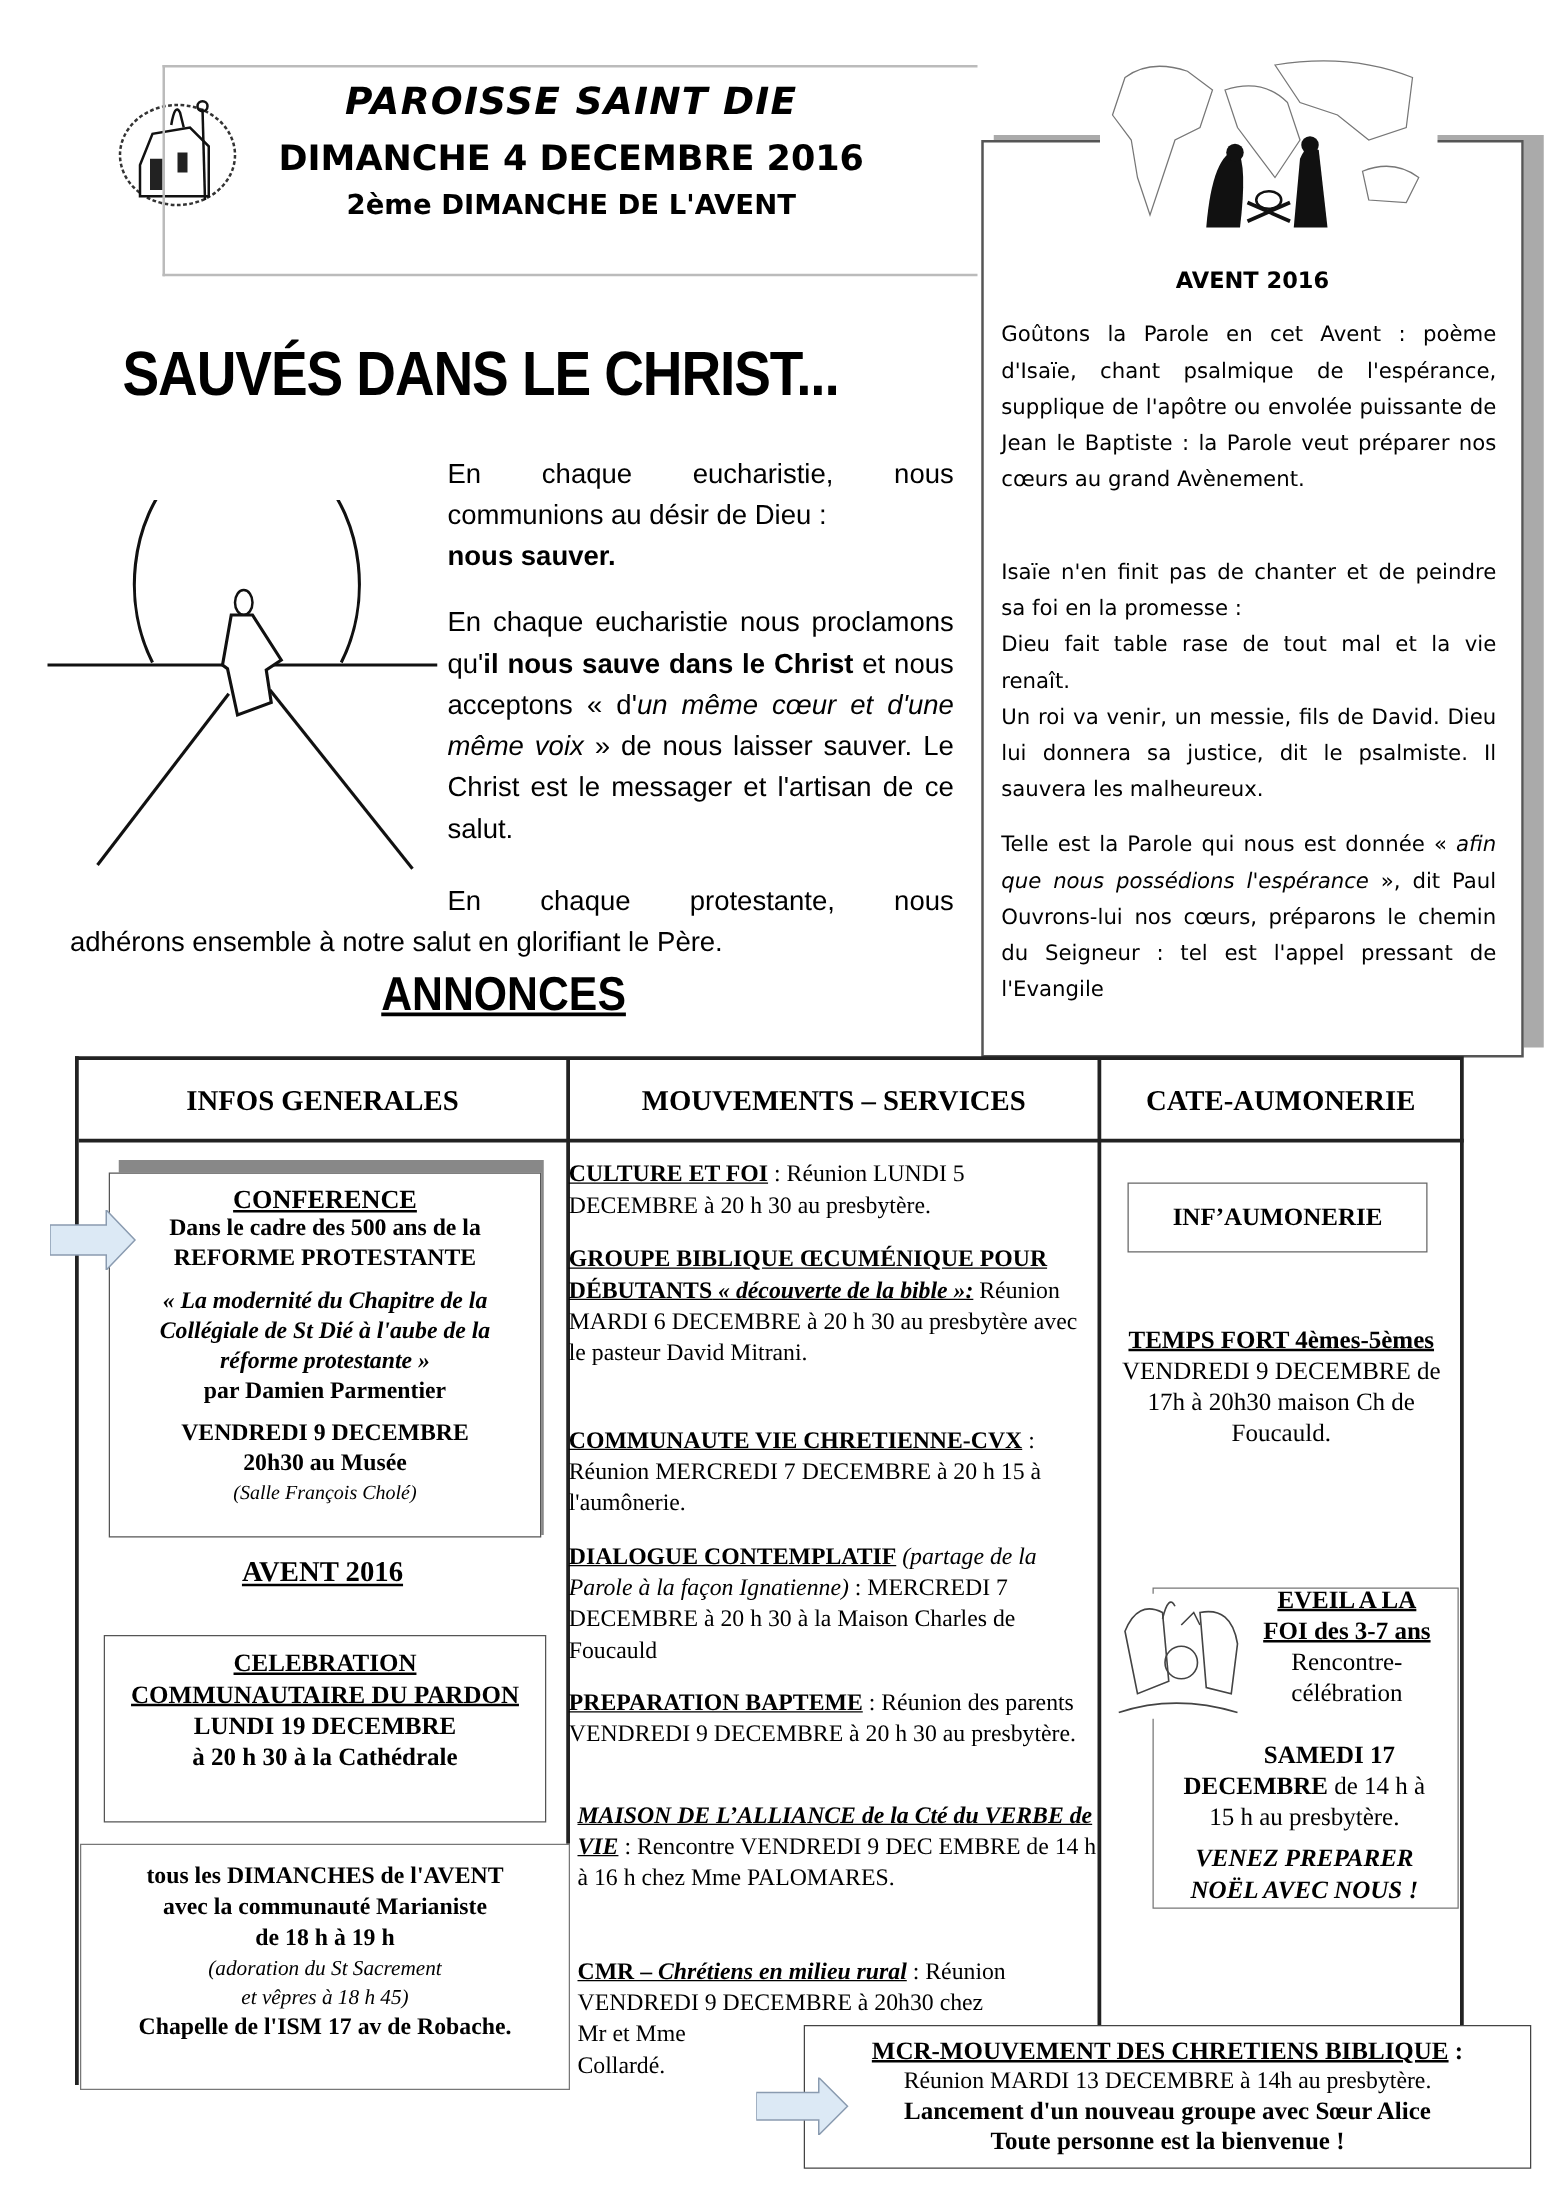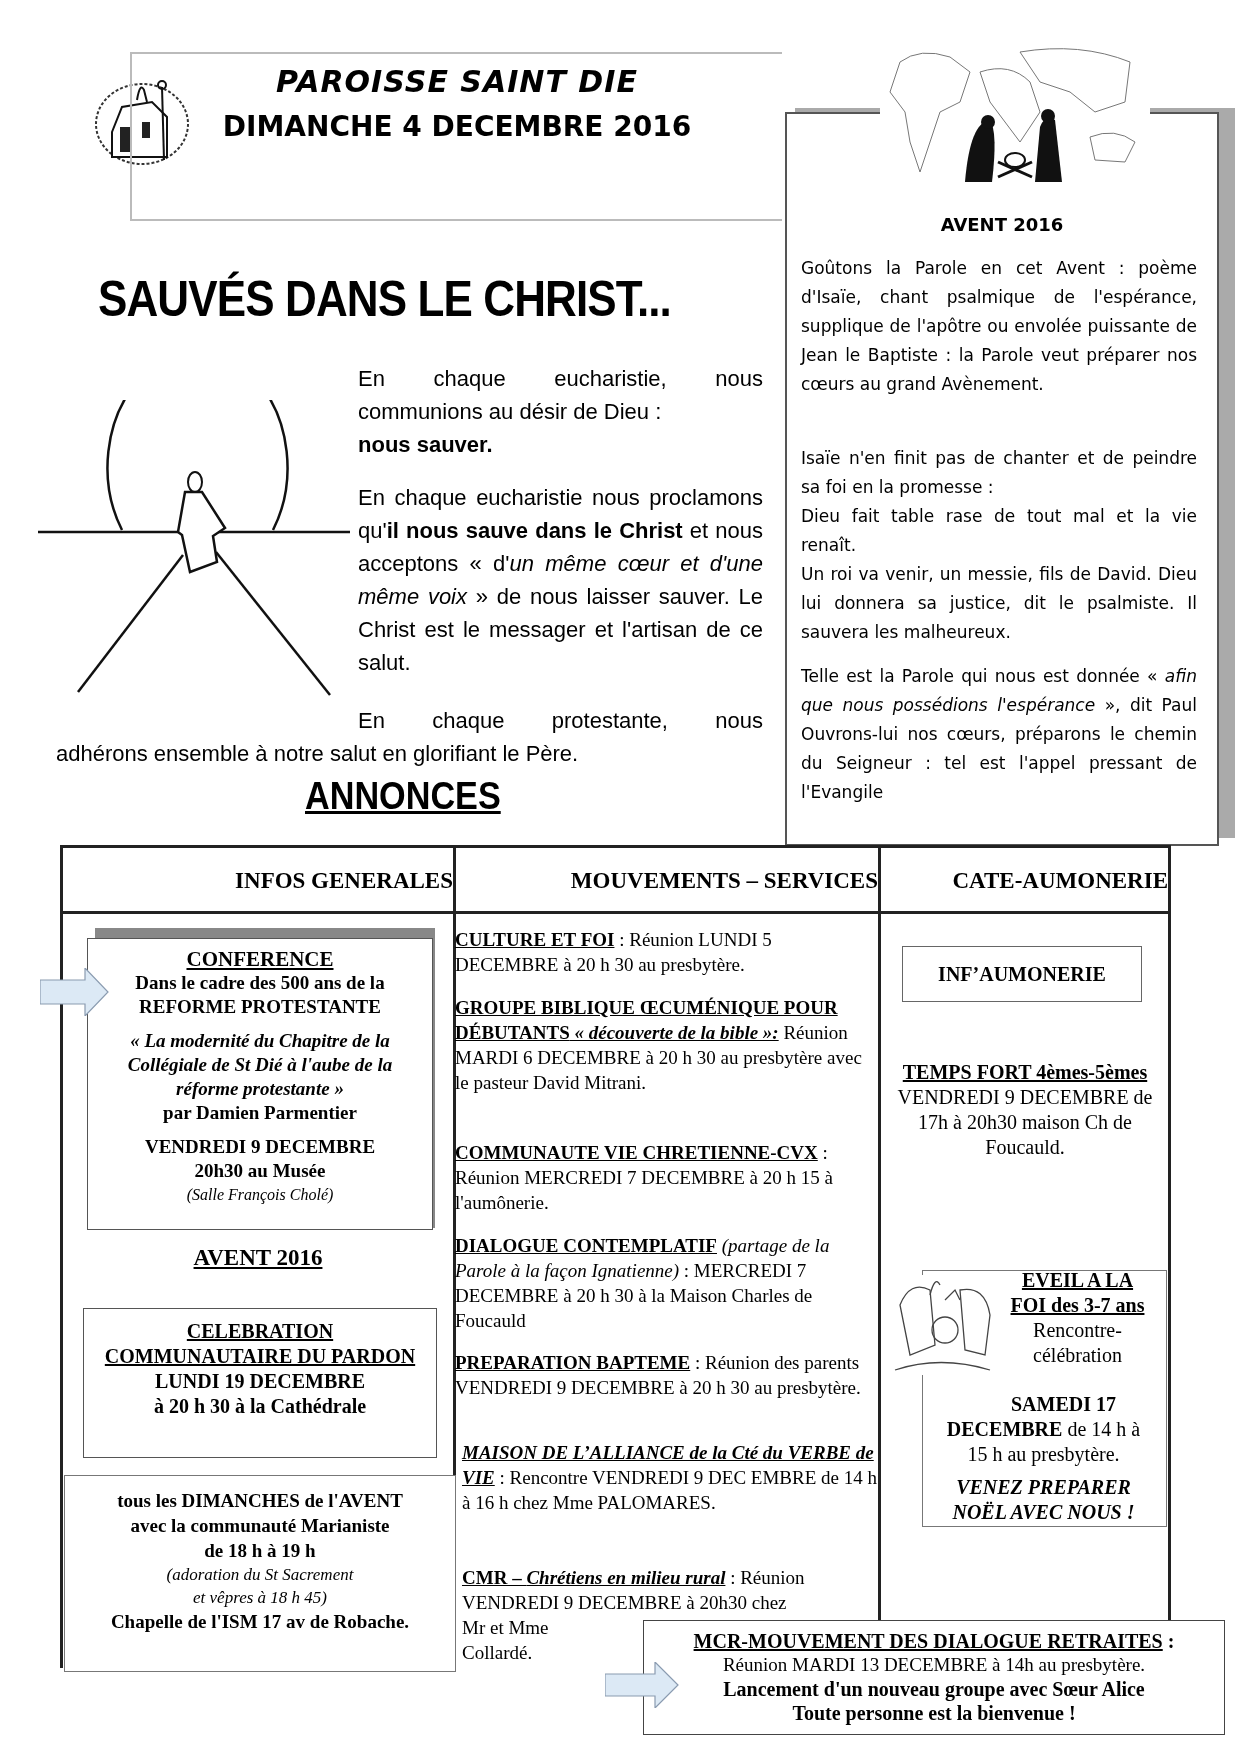--- a/index.html
+++ b/index.html
@@ -31,21 +31,21 @@
   .avent-title { position: absolute; top: 100px; left: 0; width: 100%; text-align: center; font-family: "DejaVu Sans", sans-serif; font-weight: bold; font-size: 18px; }
   .avent-text { position: absolute; left: 14px; width: 396px; font-family: "DejaVu Sans", sans-serif; font-size: 17px; line-height: 29px; text-align: justify; }
   .at1 { top: 140px; }
   .at2 { top: 330px; }
   .at3 { top: 548px; }
 
   
   .grid { left: 60px; top: 845px; width: 1108px; height: 820px; border-left: 3px solid #222; border-top: 3px solid #222; }
   .vline { position: absolute; top: 0; width: 3px; background: #222; }
   .hline { position: absolute; left: 0; height: 3px; background: #222; }
-  .col-head { position: absolute; top: 20px; text-align: right; font-family: "Liberation Serif", serif; font-weight: bold; font-size: 23px; }
+  .col-head { position: absolute; top: 20px; text-align: center; font-family: "Liberation Serif", serif; font-weight: bold; font-size: 23px; }
 
   .serif { font-family: "Liberation Serif", serif; }
   .box { position: absolute; border: 1.5px solid #555; background: #fff; text-align: center; font-family: "Liberation Serif", serif; }
   .b { font-weight: bold; }
   .i { font-style: italic; }
   .u { text-decoration: underline; }
 
   .conf-shadow { left: 95px; top: 928px; width: 340px; height: 300px; background: #888; }
   .conf { left: 87px; top: 938px; width: 344px; height: 290px; font-size: 19px; line-height: 24px; }
 
@@ -65,20 +65,21 @@
     <rect x="28" y="55" width="10" height="25" fill="#222"></rect>
     <rect x="50" y="50" width="8" height="16" fill="#222"></rect>
     <path d="M45 28 Q48 10 52 18 L55 30" fill="none" stroke="#111" stroke-width="2"></path>
     <line x1="70" y1="15" x2="72" y2="88" stroke="#111" stroke-width="2"></line>
     <circle cx="70" cy="13" r="4" fill="none" stroke="#111" stroke-width="2"></circle>
   </svg>
 </div>
 <div class="abs hdr-box">
   <div class="hdr-line hdr-l1">PAROISSE SAINT DIE</div>
   <div class="hdr-line hdr-l2">DIMANCHE 4 DECEMBRE 2016</div>
+  <div class="hdr-line hdr-l3">2ème DIMANCHE DE L'AVENT</div>
 </div>
 
 <div class="abs main-title">SAUVÉS DANS LE CHRIST...</div>
 
 <div class="abs" style="left:30px; top:400px; width:320px; height:320px;">
   <svg width="320" height="320" viewBox="0 0 320 320">
     <path d="M92 130 A90 115 0 1 1 243 130" fill="none" stroke="#111" stroke-width="2.5"></path>
     <line x1="8" y1="132" x2="320" y2="132" stroke="#111" stroke-width="2.5"></line>
     <ellipse cx="165" cy="82" rx="7" ry="10" fill="#fff" stroke="#111" stroke-width="2"></ellipse>
     <path d="M155 92 L172 92 L195 128 L183 136 L187 162 L160 172 L152 135 L148 132 Z" fill="#fff" stroke="#111" stroke-width="2.5"></path>
@@ -221,21 +222,21 @@
 </div>
 <div class="cate-text" style="left:922px; top:1392px; width:243px; font-size:20px;">
   <div class="b" style="padding-left:40px;">SAMEDI 17</div>
   <div><span class="b">DECEMBRE</span><span> de 14 h à</span></div>
   <div>15 h au presbytère.</div>
   <div class="b i" style="margin-top:8px;">VENEZ PREPARER</div>
   <div class="b i">NOËL AVEC NOUS !</div>
 </div>
 
 <div class="box" style="left:643px; top:1620px; width:580px; height:113px; font-size:20px; line-height:24px; border-color:#444;">
-  <div style="margin-top:8px;"><span class="b u">MCR-MOUVEMENT DES DIALOGUE RETRAITES</span><span class="b"> :</span></div>
+  <div style="margin-top:8px;"><span class="b u">MCR-MOUVEMENT DES CHRETIENS BIBLIQUE</span><span class="b"> :</span></div>
   <div style="font-size:19px;">Réunion MARDI 13 DECEMBRE à 14h au presbytère.</div>
   <div class="b">Lancement d'un nouveau groupe avec Sœur Alice</div>
   <div class="b">Toute personne est la bienvenue !</div>
 </div>
 <div class="arrow" style="left:605px; top:1662px;">
   <svg width="75" height="46" viewBox="0 0 75 46">
       <polygon points="0,12 50,12 50,0 73,23 50,46 50,34 0,34" fill="#dce9f5" stroke="#8a9bb0" stroke-width="1.2"></polygon>
     </svg>
 </div>
 

